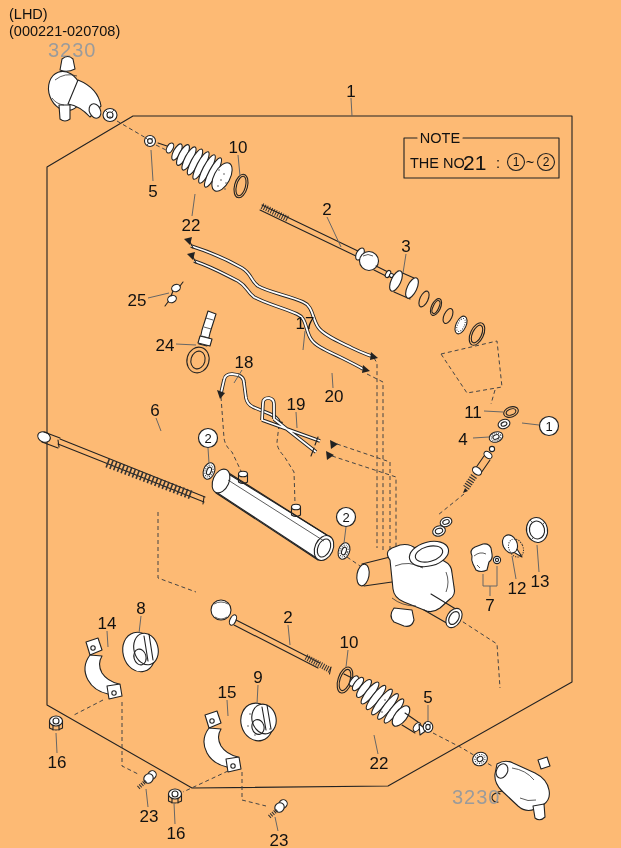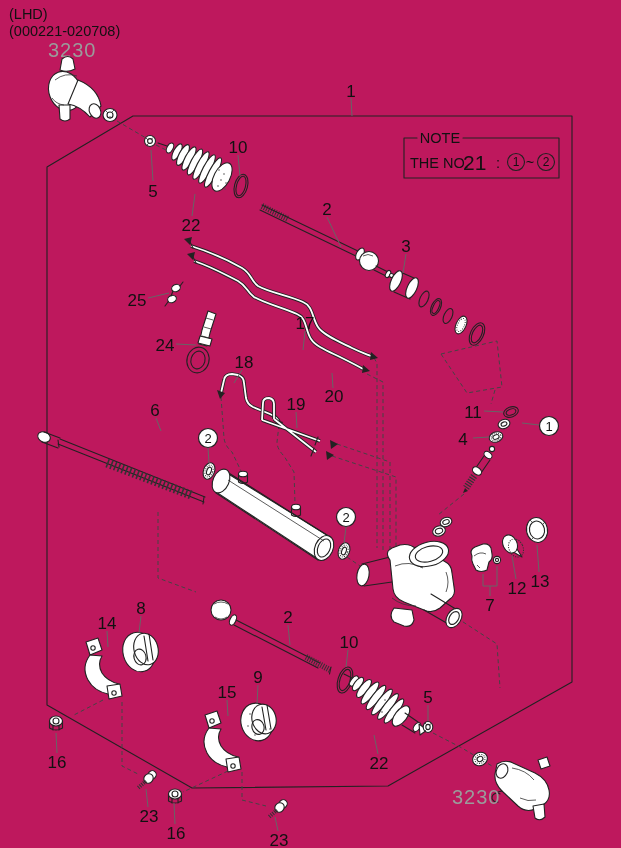--- a/index.html
+++ b/index.html
@@ -1,16 +1,16 @@
 <!DOCTYPE html>
 <html><head>
 <meta charset="utf-8">
 <style>
   html,body{margin:0;padding:0;background:#fff;}
-  .stage{position:relative;width:621px;height:848px;background:#be185d;overflow:hidden;
+  .stage{position:relative;width:621px;height:848px;background:#fdba74;overflow:hidden;
          font-family:"Liberation Sans",sans-serif;}
   svg{display:block}
   .ink{stroke:#222;fill:none;stroke-width:1.1;stroke-linecap:round;stroke-linejoin:round;}
   .inkf{stroke:#222;fill:#fff;stroke-width:1.1;stroke-linejoin:round;}
   .thin{stroke:#333;fill:none;stroke-width:.8;}
   .dash{stroke:#444;fill:none;stroke-width:1;stroke-dasharray:4 3;}
   .pipeOut{stroke:#222;fill:none;stroke-width:3.6;}
   .pipeIn{stroke:#fff;fill:none;stroke-width:1.8;}
   .hatch{stroke:#333;fill:none;}
   .leader{stroke:#666;stroke-width:1;fill:none;}

